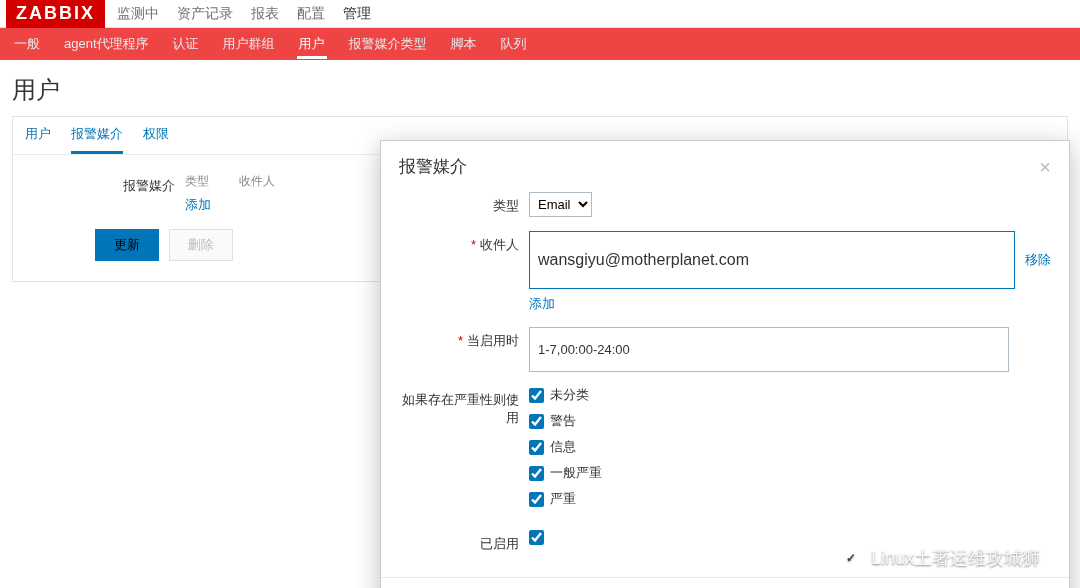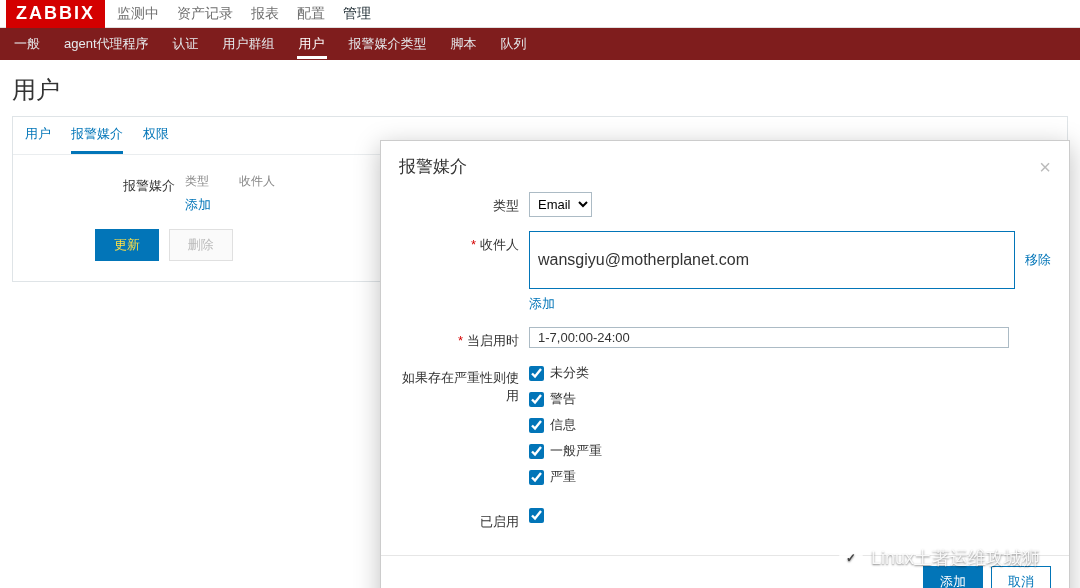--- a/index.html
+++ b/index.html
@@ -4,56 +4,56 @@
 <style>
 * { box-sizing: border-box; margin: 0; padding: 0; }
 body { font-family: Arial, "Microsoft YaHei", sans-serif; font-size: 13px; color: #333; background: #fff; width: 1080px; height: 588px; position: relative; overflow: hidden; }
 
 .topbar { display: flex; align-items: center; height: 28px; border-bottom: 1px solid #e0e0e0; padding-left: 6px; }
 .logo { background: #d40000; color: #fff; font-weight: bold; font-size: 18px; letter-spacing: 2px; padding: 4px 10px; margin-right: 12px; }
 .topmenu { display: flex; gap: 18px; }
 .topmenu-item { color: #6f6f6f; cursor: pointer; font-size: 14px; }
 .topmenu-item.active { color: #1f2c33; }
 
-.subbar { background: #7f1d1d; display: flex; align-items: center; height: 32px; padding-left: 12px; gap: 20px; }
+.subbar { background: #ef4444; display: flex; align-items: center; height: 32px; padding-left: 12px; gap: 20px; }
 .subbar-item { color: #e6eaed; font-size: 13px; cursor: pointer; padding: 6px 2px; }
 .subbar-item.active { color: #fff; border-bottom: 3px solid #fff; padding-bottom: 3px; }
 
 .page-title { font-size: 24px; color: #333; padding: 14px 12px 10px 12px; font-weight: normal; }
 
 .content-box { border: 1px solid #dfe4e7; margin: 0 12px; }
 .tabs { display: flex; padding: 8px 12px 0 12px; gap: 20px; border-bottom: 1px solid #eaedef; }
 .tab-item { color: #0275b8; font-size: 13px; padding-bottom: 8px; cursor: pointer; }
 .tab-item.active { border-bottom: 3px solid #0275b8; }
 
 .form-area { padding: 18px 12px 20px 12px; }
 .form-row { display: flex; align-items: flex-start; margin-bottom: 10px; }
 .form-label { width: 160px; text-align: right; color: #333; padding-right: 10px; padding-top: 4px; font-size: 13px; }
 .col-headers { display: flex; gap: 30px; color: #888; font-size: 12px; }
 .add-link { color: #0275b8; cursor: pointer; font-size: 13px; }
 
 .btn-row { margin-left: 70px; margin-top: 15px; }
 .btn { display: inline-block; padding: 6px 18px; font-size: 13px; border: 1px solid; cursor: pointer; margin-right: 6px; }
-.btn-primary { background: #0275b8; color: #fde047; border-color: #0275b8; }
+.btn-primary { background: #0275b8; color: #000000; border-color: #0275b8; }
 .btn-disabled { background: #fafafa; color: #bbb; border-color: #e0e0e0; }
 
 .modal { position: absolute; left: 380px; top: 140px; width: 690px; background: #fff; border: 1px solid #ccc; box-shadow: 0 6px 24px rgba(0,0,0,0.25); }
 .modal-header { padding: 14px 18px 10px 18px; display: flex; justify-content: space-between; align-items: center; }
 .modal-title { font-size: 17px; color: #333; font-weight: normal; }
 .modal-close { color: #bbb; font-size: 20px; cursor: pointer; line-height: 1; }
 .modal-body { padding: 4px 18px 10px 18px; }
 .m-row { display: flex; align-items: flex-start; margin-bottom: 14px; }
 .m-label { width: 130px; text-align: right; padding-right: 10px; padding-top: 5px; color: #333; font-size: 13px; }
 .m-label .req { color: #d40000; margin-right: 4px; }
 .m-field { flex: 1; }
 select { border: 1px solid #acbbc5; padding: 3px 4px; font-size: 13px; background: #fff; }
 .recipient-row { display: flex; align-items: center; gap: 10px; margin-bottom: 6px; }
 .recipient-input { flex: 1; border: 1px solid #0275b8; padding: 19px 8px; font-size: 16px; color: #333; }
 .remove-link { color: #0275b8; cursor: pointer; font-size: 13px; white-space: nowrap; }
-.when-input { width: 480px; border: 1px solid #acbbc5; padding: 2px 8px; font-size: 13px; color: #333; }
+.when-input { width: 480px; border: 1px solid #acbbc5; padding: 14px 8px; font-size: 13px; color: #333; }
 .check-row { display: flex; align-items: center; gap: 6px; margin-bottom: 8px; }
 .check-row input[type=checkbox] { accent-color: #0275b8; width: 15px; height: 15px; }
 .check-single { accent-color: #0275b8; width: 15px; height: 15px; }
 
 .modal-footer { border-top: 1px solid #e6e6e6; padding: 10px 18px; display: flex; justify-content: flex-end; gap: 8px; }
 .btn-outline { background: #fff; color: #0275b8; border: 1px solid #0275b8; padding: 6px 16px; cursor: pointer; font-size: 13px; }
 .btn-solid { background: #0275b8; color: #fff; border: 1px solid #0275b8; padding: 6px 16px; cursor: pointer; font-size: 13px; }
 
 .watermark { position: absolute; right: 40px; bottom: 18px; color: rgba(255,255,255,0.9); font-size: 18px; display: flex; align-items: center; gap: 8px; text-shadow: 0 1px 2px rgba(0,0,0,0.5); pointer-events: none; }
 .wm-icon { width: 24px; height: 24px; border-radius: 50%; background: rgba(255,255,255,0.85); display: flex; align-items: center; justify-content: center; color: #444; font-size: 12px; font-weight: bold; }

